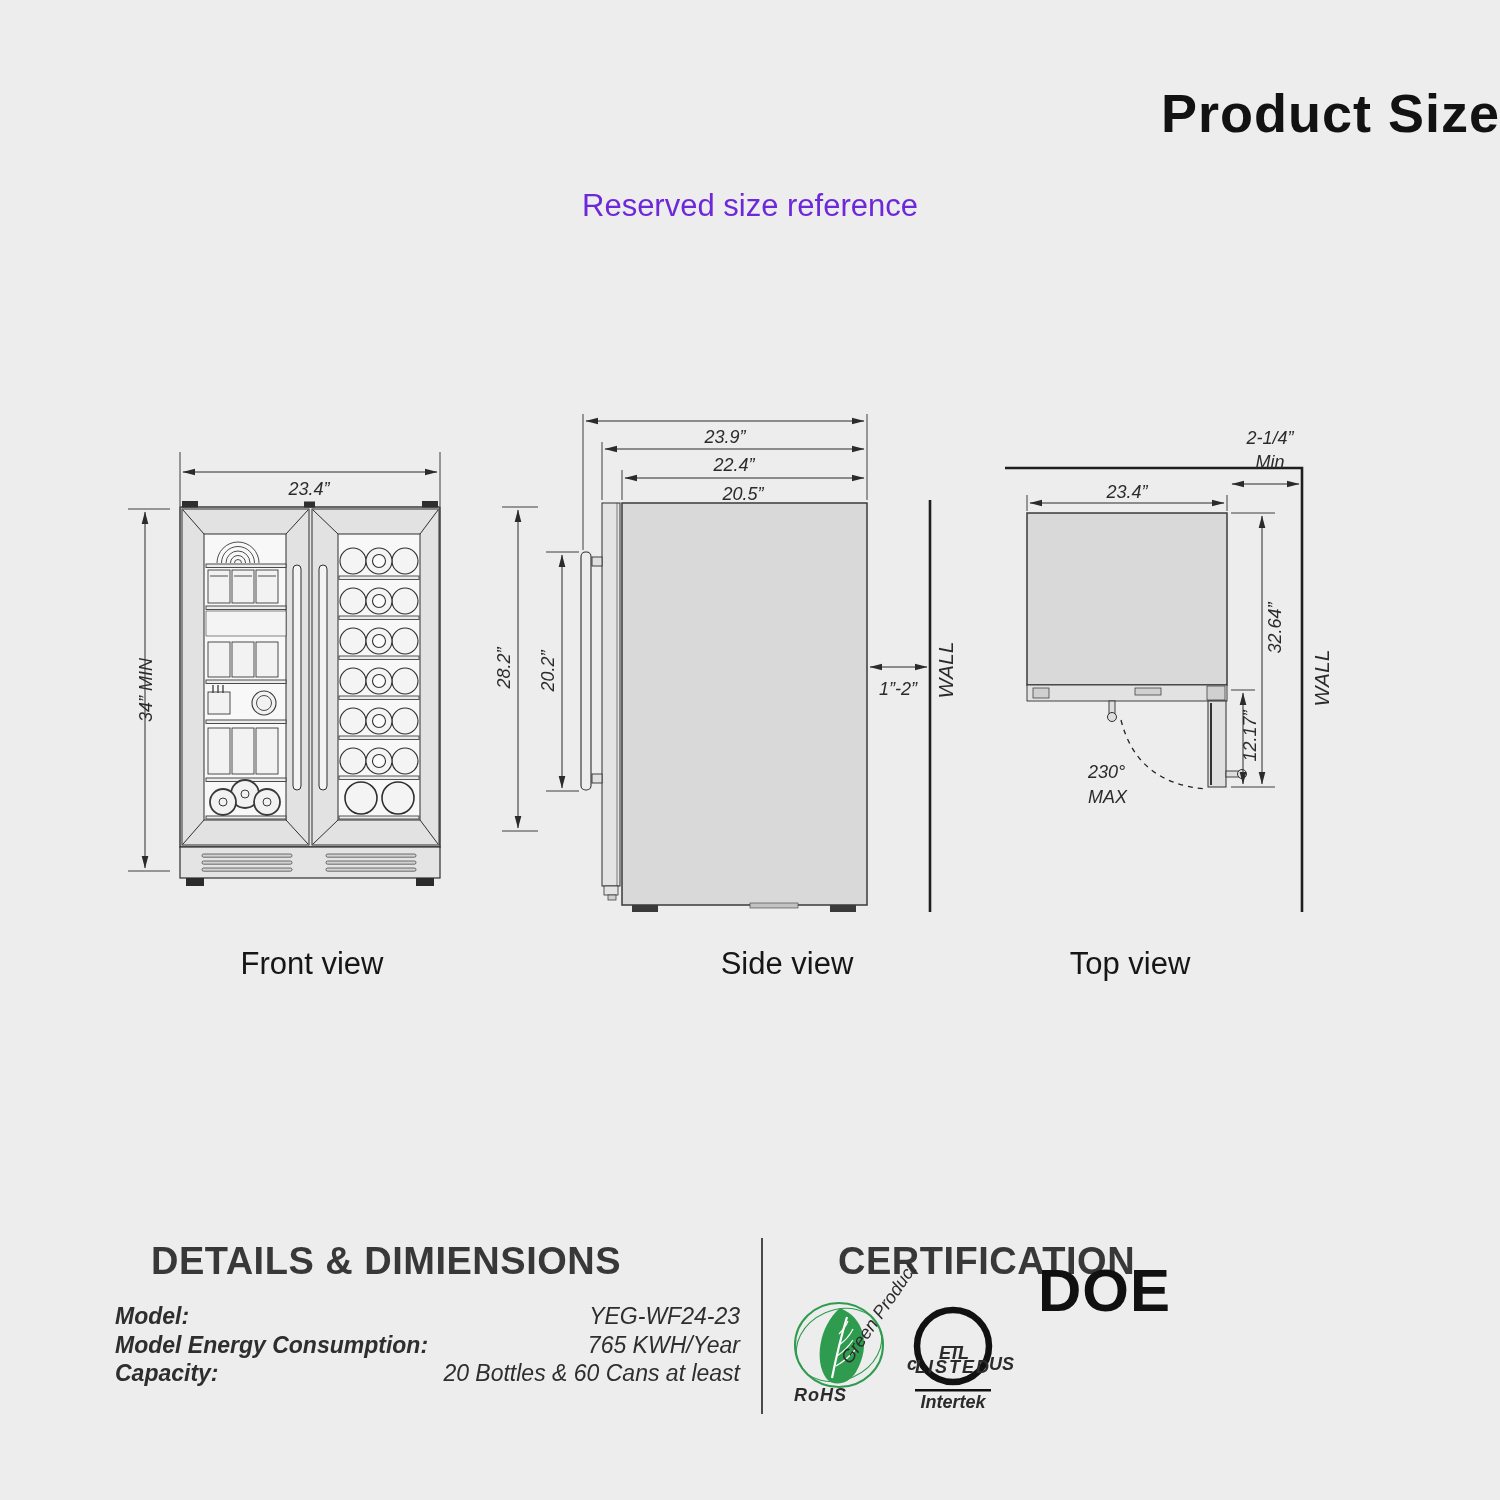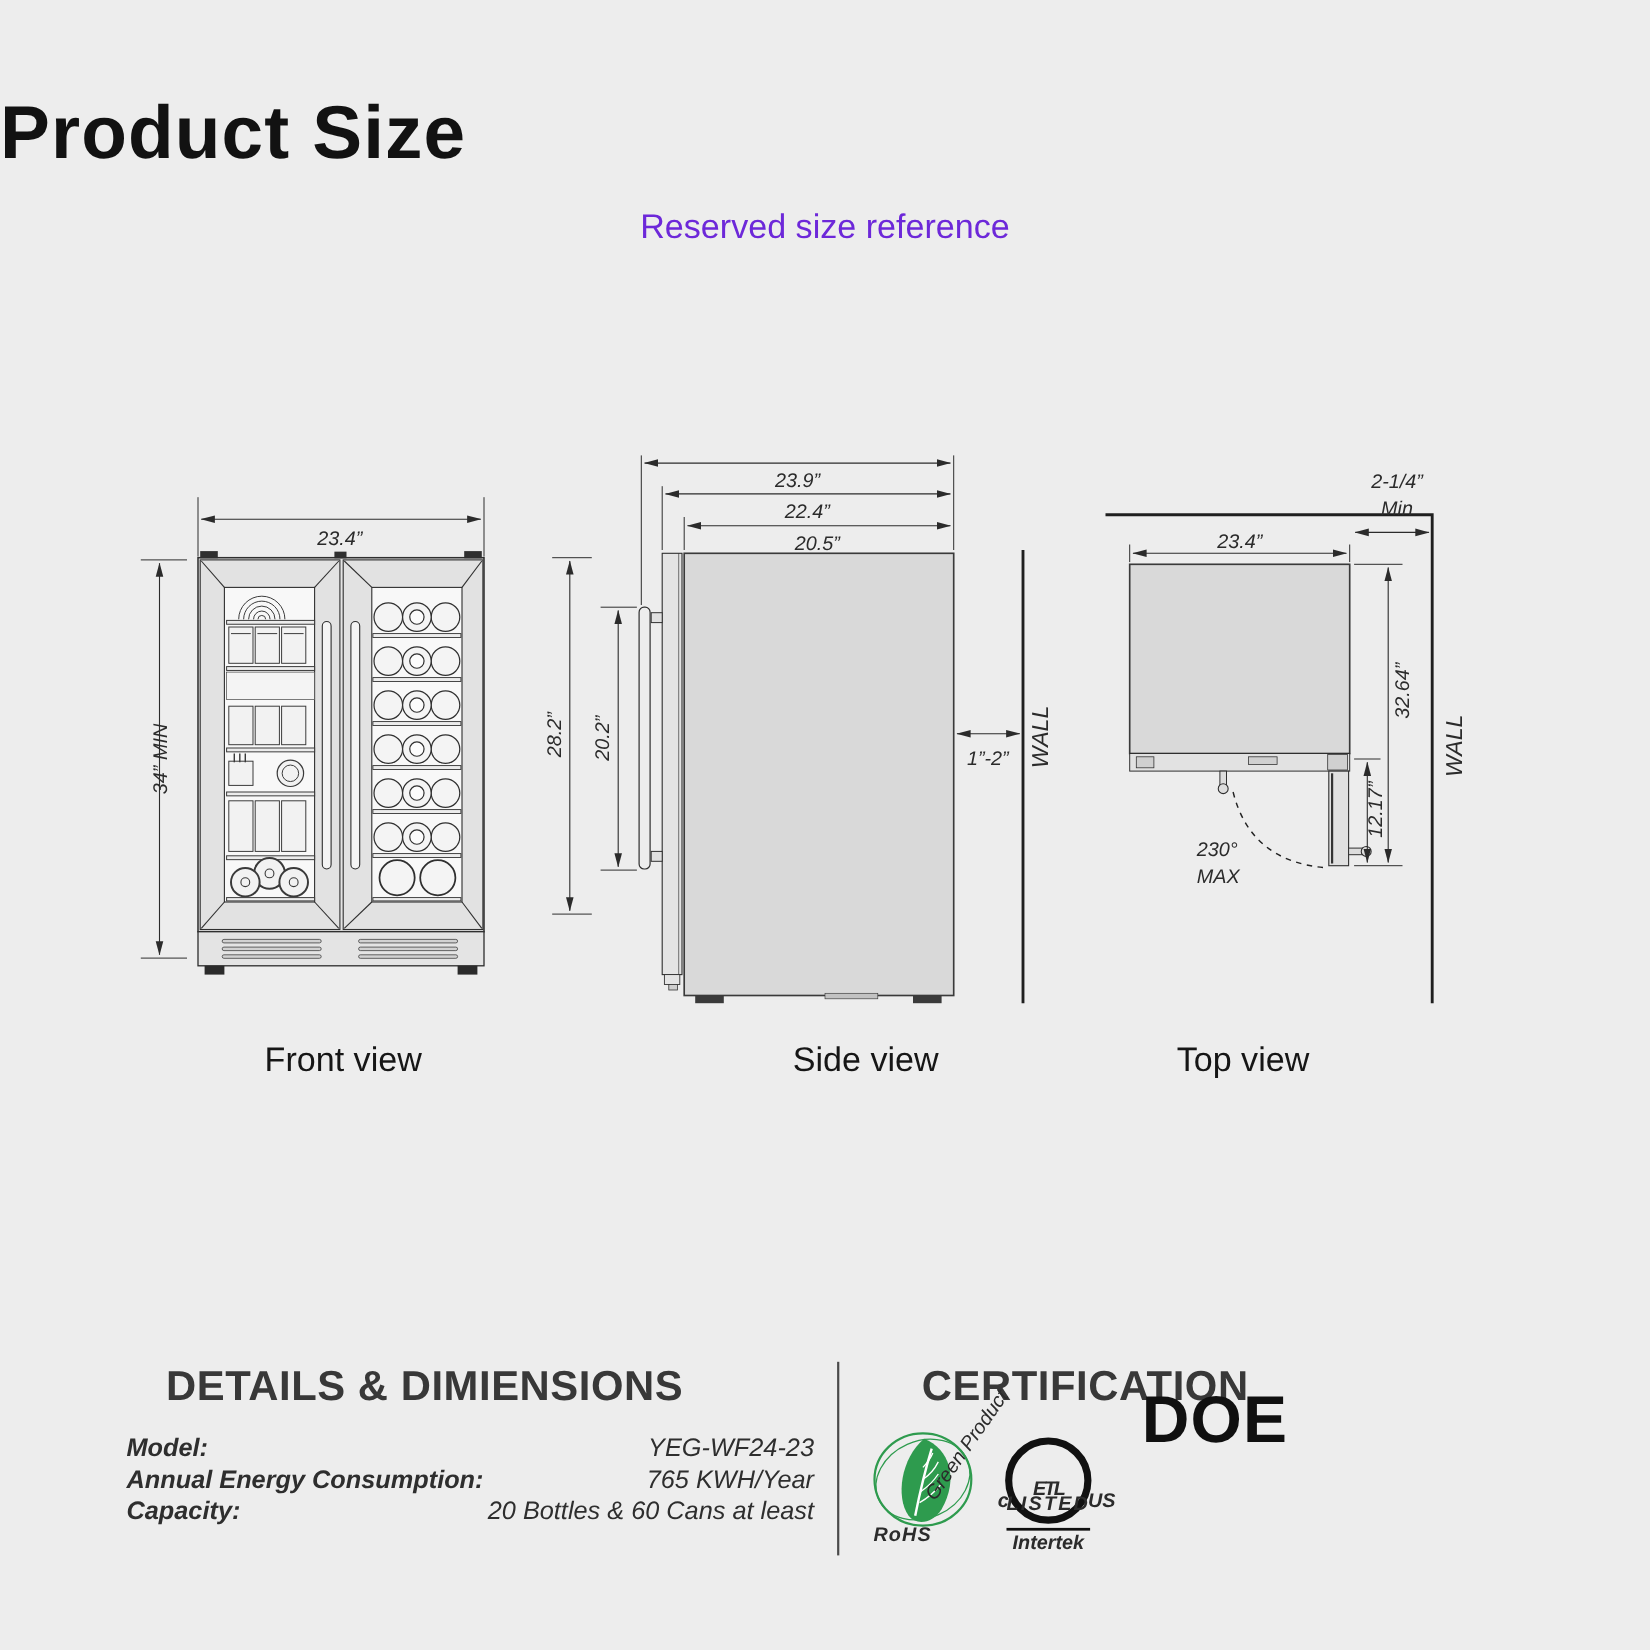--- a/index.html
+++ b/index.html
@@ -1,19 +1,19 @@
 <!DOCTYPE html>
 <html><head>
 <meta charset="utf-8">
 <style>
   html,body{margin:0;padding:0;}
   body{width:1500px;height:1500px;position:relative;background:#ededed;
        font-family:"Liberation Sans",sans-serif;overflow:hidden;}
   .abs{position:absolute;}
-  .title{left:0;right:0;top:82px;text-align:left;font-size:68px;font-weight:800;
+  .title{left:0;right:0;top:82px;text-align:right;font-size:54px;font-weight:800;
          color:#121212;letter-spacing:1px;}
   .subtitle{left:0;right:0;top:188px;text-align:center;font-size:31px;color:#6d28d9;}
   .view-label{top:946px;font-size:31px;color:#161616;transform:translateX(-50%);white-space:nowrap;}
   svg{overflow:visible;}
   svg text{font-family:"Liberation Sans",sans-serif;font-style:italic;fill:#2b2b2b;font-size:18px;}
   text.big{font-size:21px;}
   .dim{stroke:#2b2b2b;stroke-width:1;}
   .ext{stroke:#2b2b2b;stroke-width:0.9;}
   .ln{stroke:#2f2f2f;fill:none;stroke-width:1;}
   .wall{stroke:#1f1f1f;stroke-width:2.6;fill:none;}
@@ -296,21 +296,21 @@
 <div class="abs view-label" style="left:1130px;">Top view</div>
 
 <div class="abs sec-heading" style="left:115px;top:1240px;margin-left:36px;">DETAILS &amp; DIMIENSIONS</div>
 <div class="abs divider"></div>
 <div class="abs specs">
   <div class="spec-row">
     <span class="spec-label">Model:</span>
     <span class="spec-value">YEG-WF24-23</span>
   </div>
   <div class="spec-row">
-    <span class="spec-label">Annual Energy Consumption:</span>
+    <span class="spec-label">Model Energy Consumption:</span>
     <span class="spec-value">765 KWH/Year</span>
   </div>
   <div class="spec-row">
     <span class="spec-label">Capacity:</span>
     <span class="spec-value">20 Bottles &amp; 60 Cans at least</span>
   </div>
 </div>
 
 <div class="abs sec-heading" style="left:790px;top:1240px;margin-left:48px;">CERTIFICATION</div>
 

